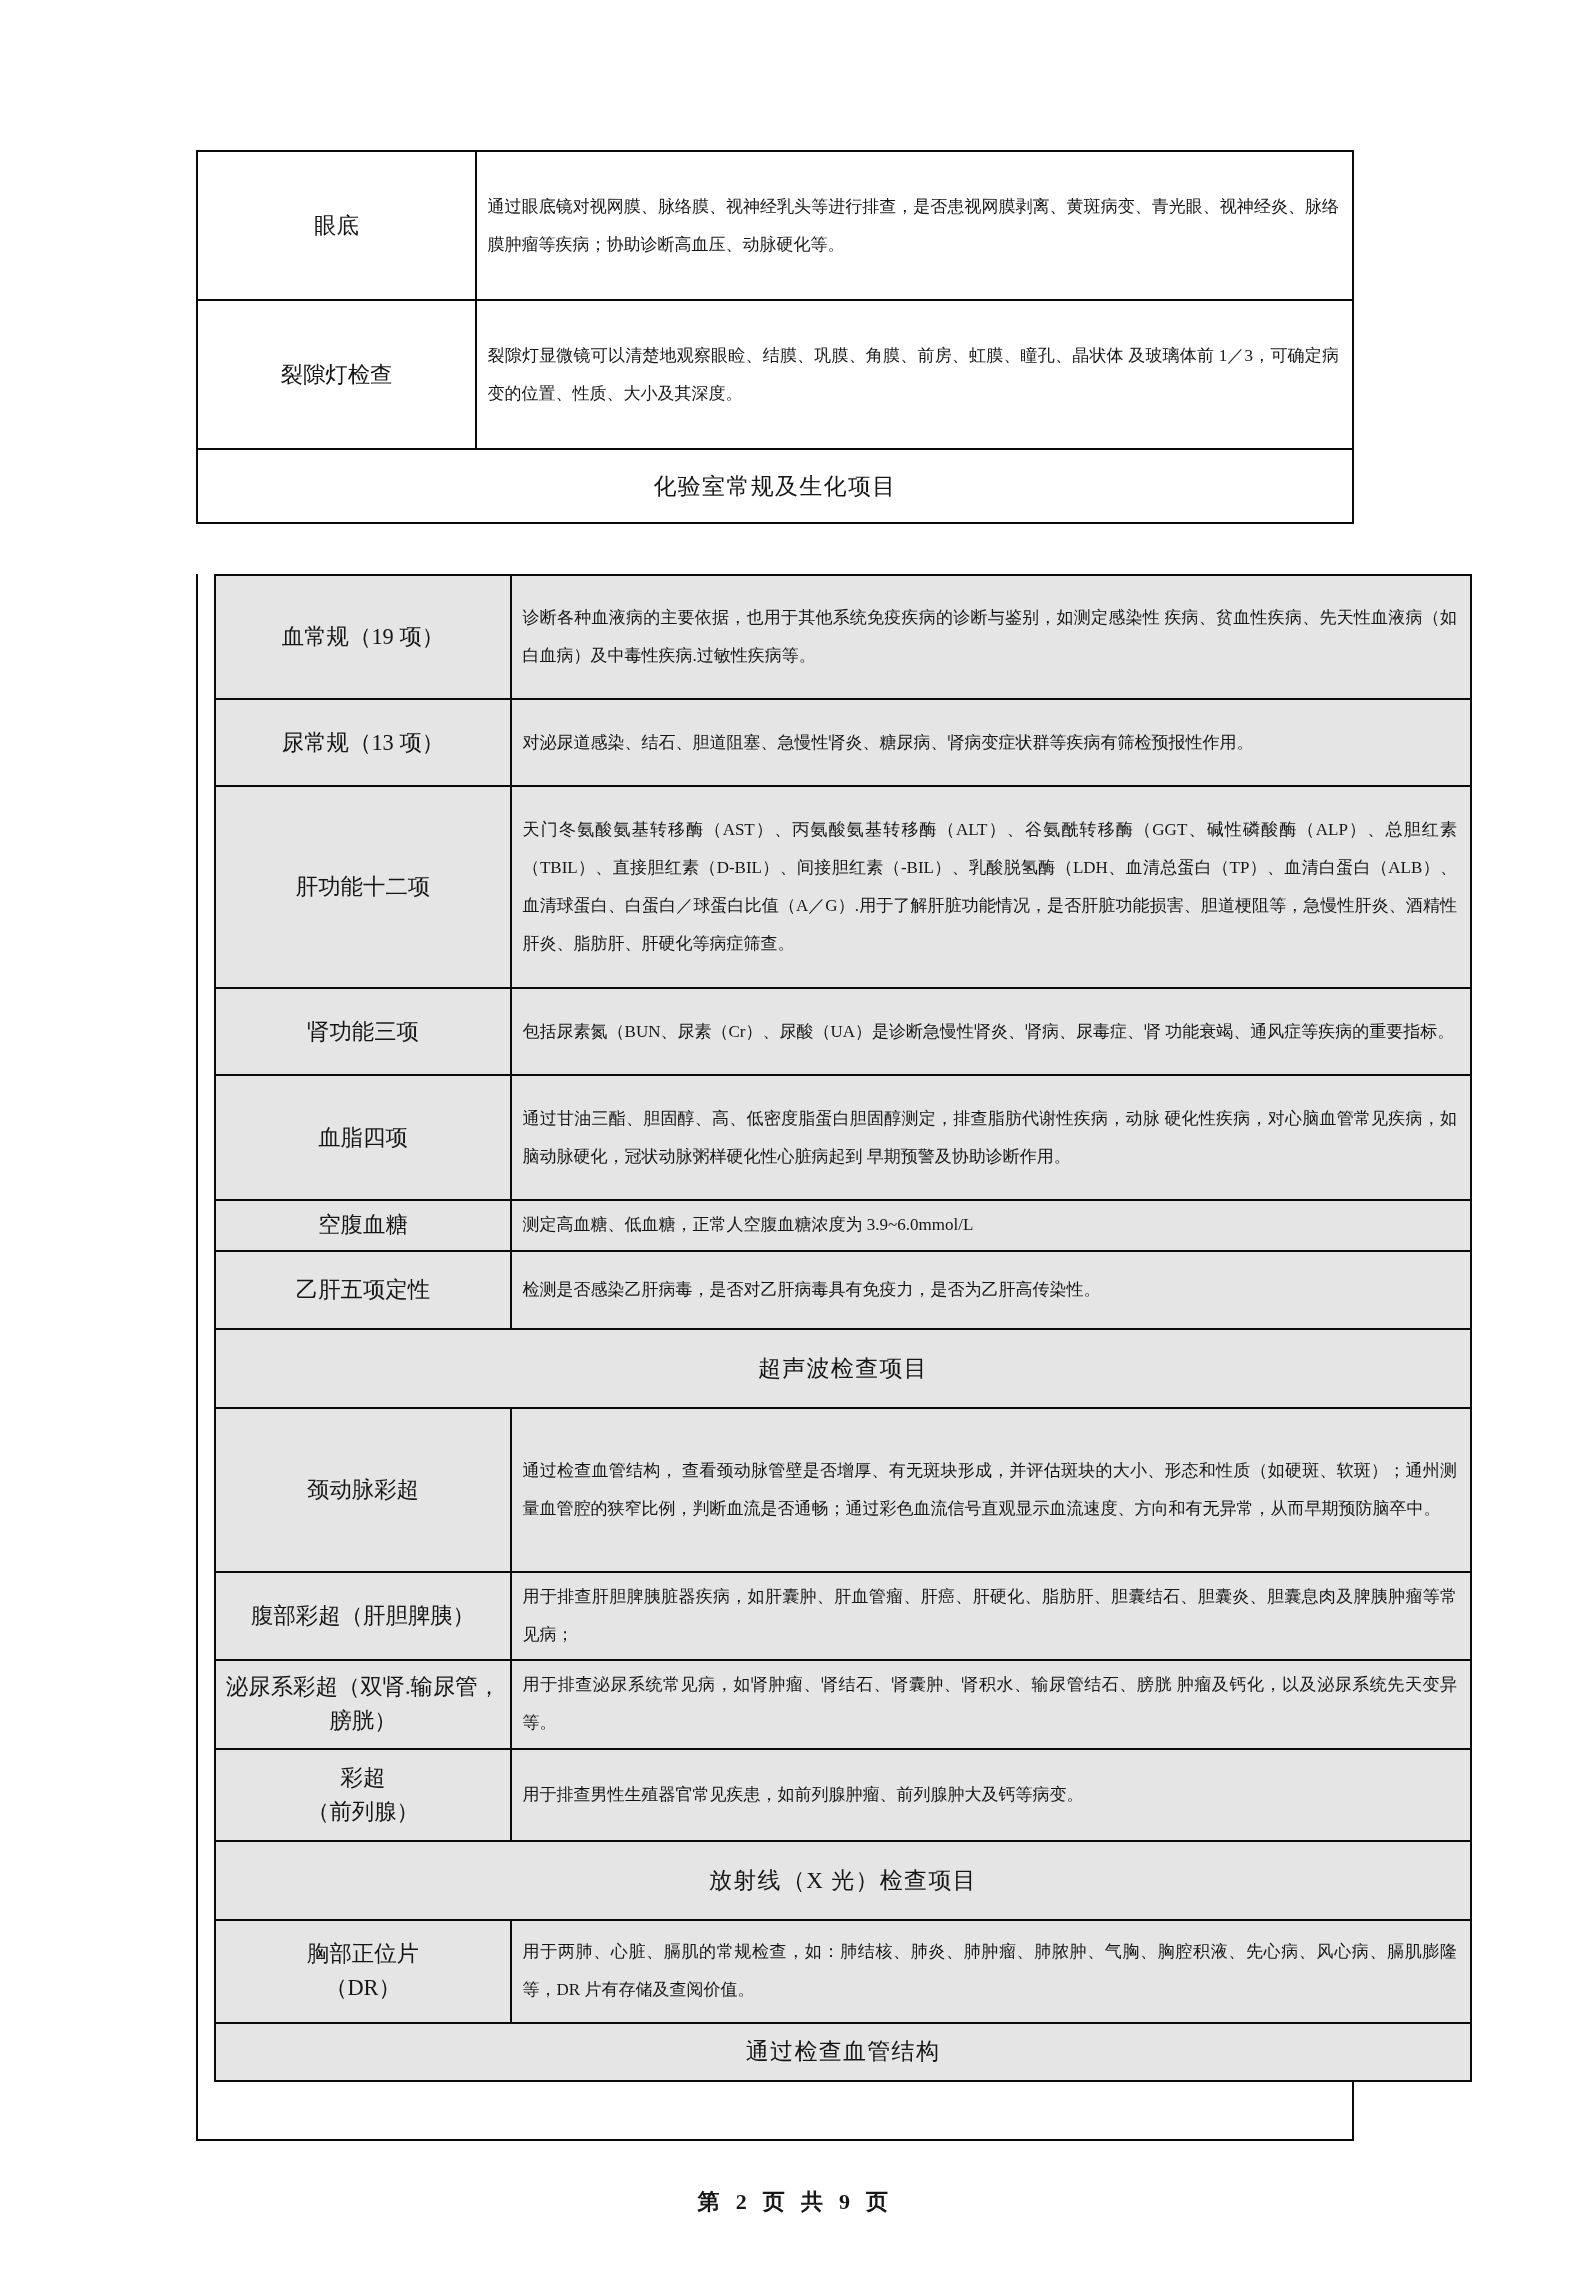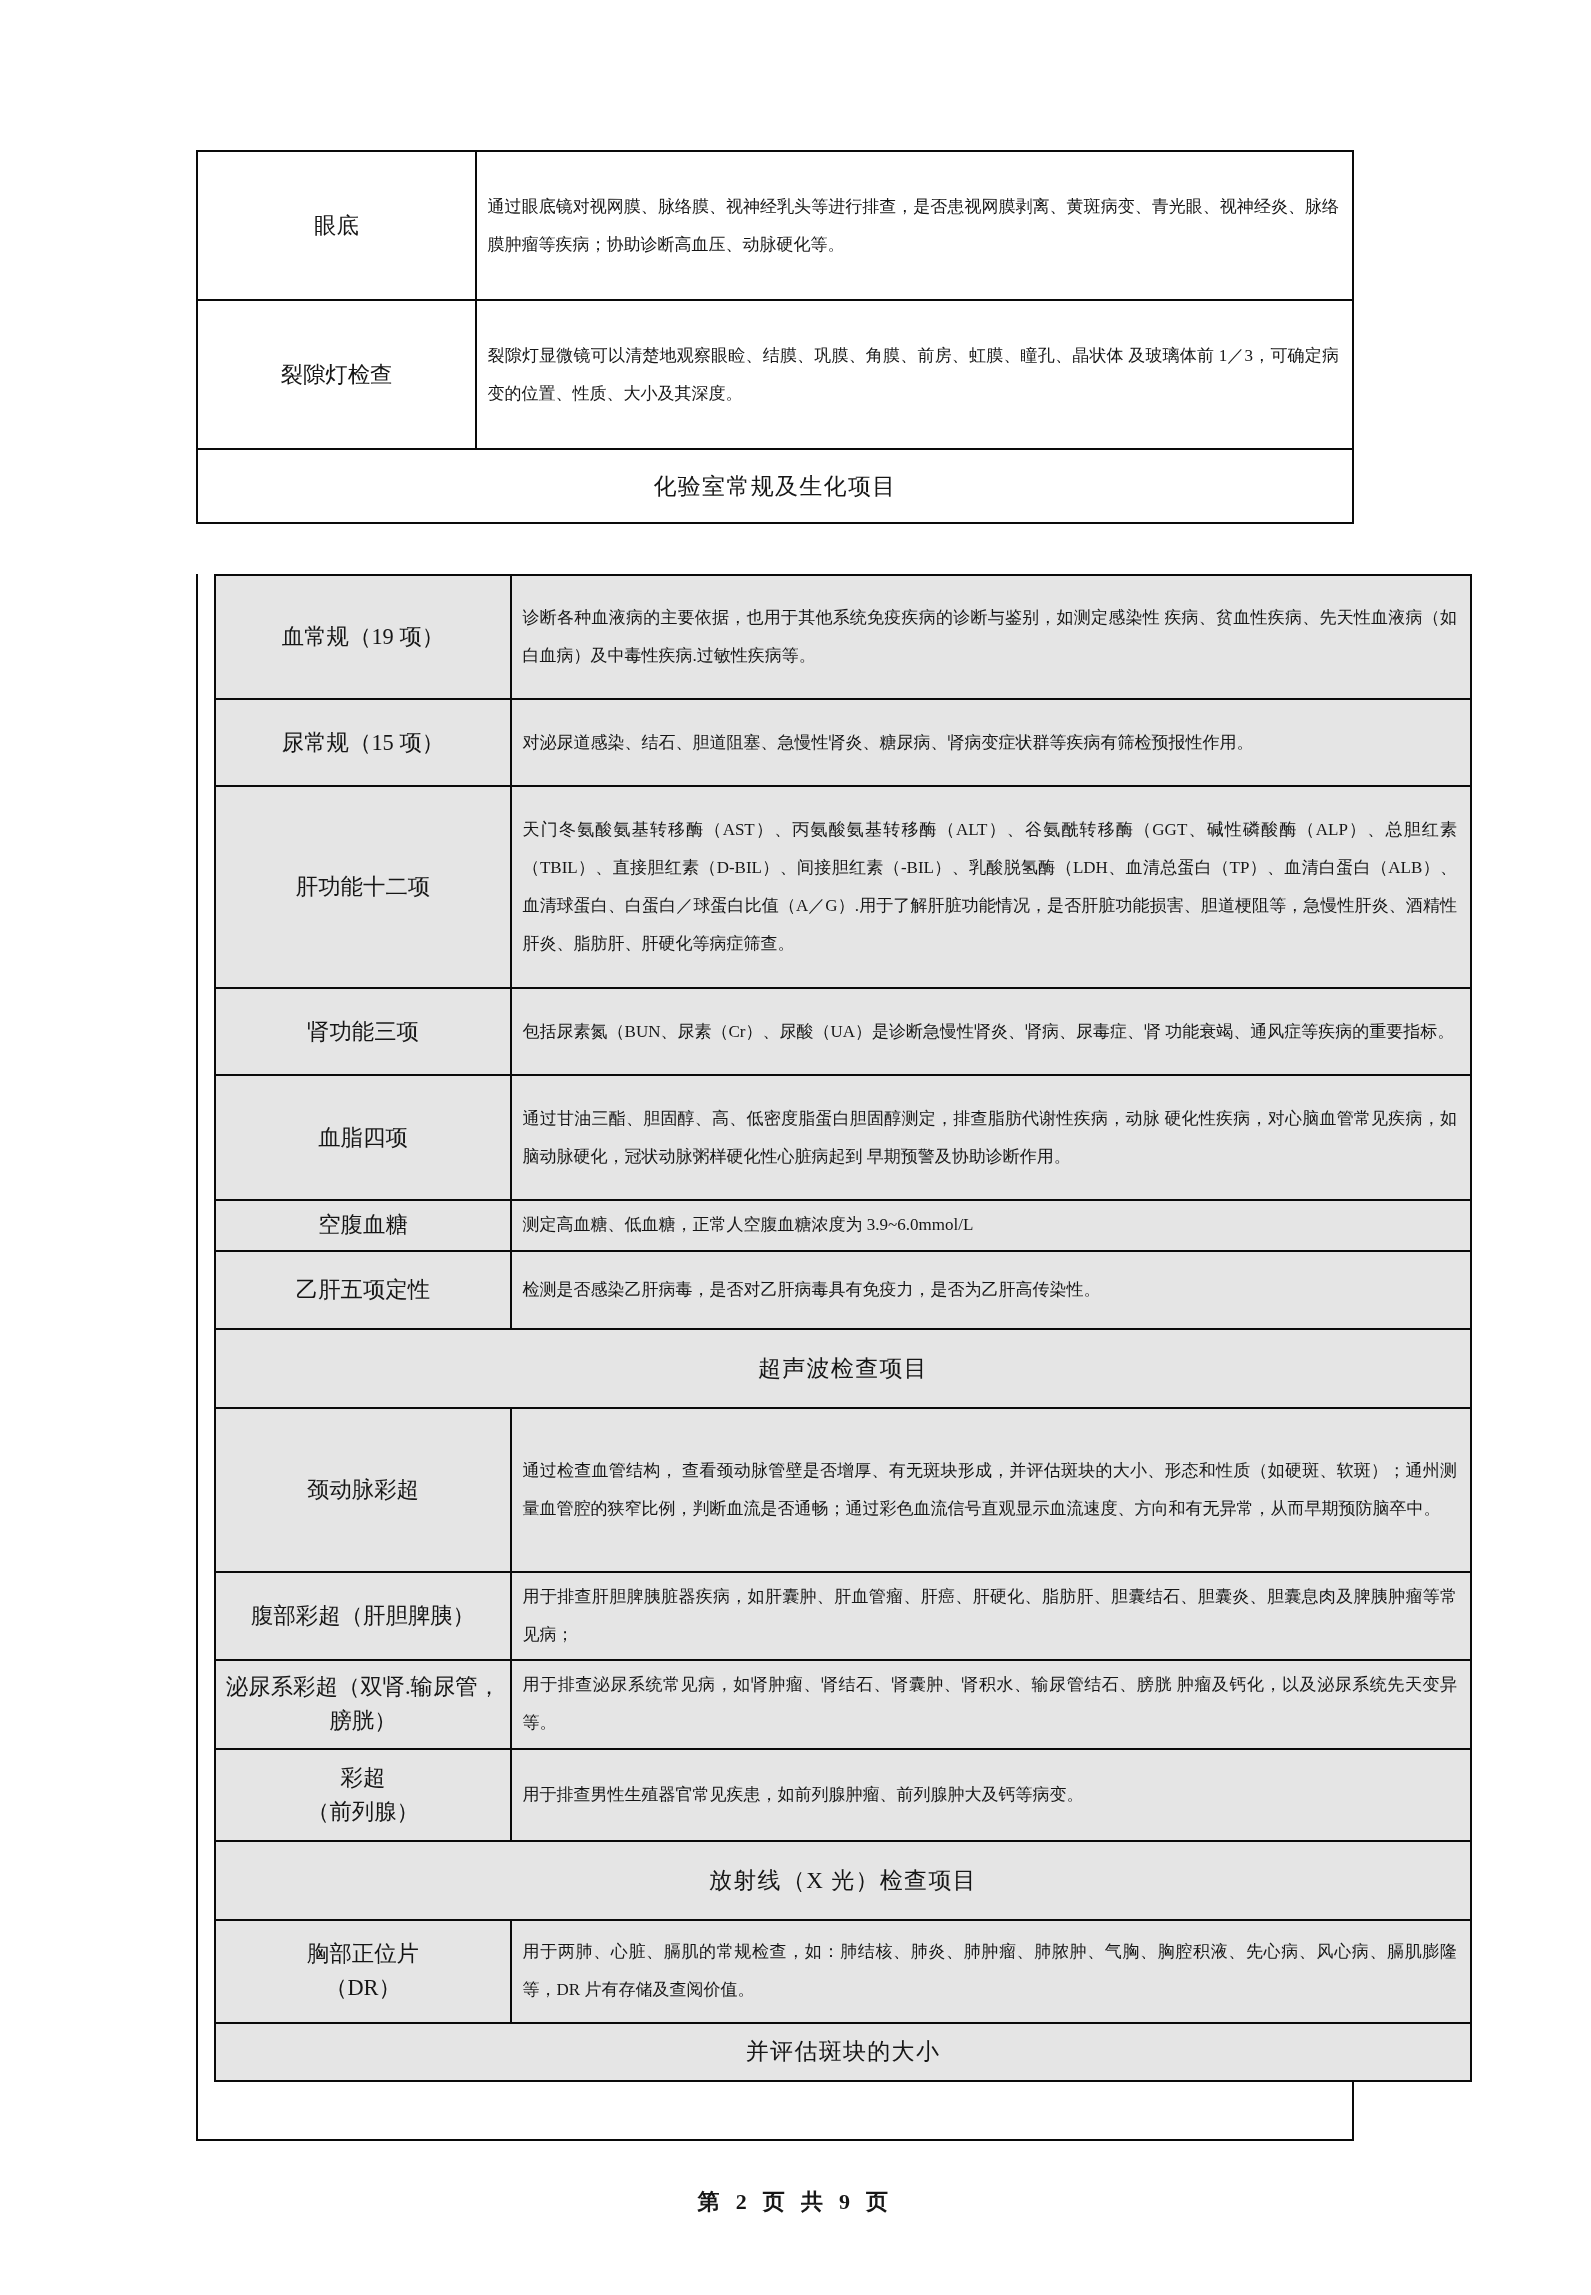--- a/index.html
+++ b/index.html
@@ -111,21 +111,21 @@
       <colgroup>
           <col class="c-label">
           <col>
         </colgroup>
       <tbody>
           <tr style="height:124px;">
         <td class="label">血常规（19 项）</td>
         <td class="desc">诊断各种血液病的主要依据，也用于其他系统免疫疾病的诊断与鉴别，如测定感染性 疾病、贫血性疾病、先天性血液病（如白血病）及中毒性疾病.过敏性疾病等。</td>
       </tr>
       <tr style="height:87px;">
-        <td class="label">尿常规（15 项）</td>
+        <td class="label">尿常规（13 项）</td>
         <td class="desc">对泌尿道感染、结石、胆道阻塞、急慢性肾炎、糖尿病、肾病变症状群等疾病有筛检预报性作用。</td>
       </tr>
       <tr style="height:202px;">
         <td class="label">肝功能十二项</td>
         <td class="desc">天门冬氨酸氨基转移酶（AST）、丙氨酸氨基转移酶（ALT）、谷氨酰转移酶（GGT、碱性磷酸酶（ALP）、总胆红素（TBIL）、直接胆红素（D-BIL）、间接胆红素（-BIL）、乳酸脱氢酶（LDH、血清总蛋白（TP）、血清白蛋白（ALB）、血清球蛋白、白蛋白／球蛋白比值（A／G）.用于了解肝脏功能情况，是否肝脏功能损害、胆道梗阻等，急慢性肝炎、酒精性肝炎、脂肪肝、肝硬化等病症筛查。</td>
       </tr>
       <tr style="height:87px;">
         <td class="label">肾功能三项</td>
         <td class="desc">包括尿素氮（BUN、尿素（Cr）、尿酸（UA）是诊断急慢性肾炎、肾病、尿毒症、肾 功能衰竭、通风症等疾病的重要指标。</td>
       </tr>
@@ -164,21 +164,21 @@
       </tr>
       <tr style="height:79px;">
         <td class="section" colspan="2">放射线（X 光）检查项目</td>
       </tr>
       <tr style="height:103px;">
         <td class="label">胸部正位片
 （DR）</td>
         <td class="desc">用于两肺、心脏、膈肌的常规检查，如：肺结核、肺炎、肺肿瘤、肺脓肿、气胸、胸腔积液、先心病、风心病、膈肌膨隆等，DR 片有存储及查阅价值。</td>
       </tr>
       <tr style="height:58px;">
-        <td class="section" colspan="2">并评估斑块的大小</td>
+        <td class="section" colspan="2">通过检查血管结构</td>
       </tr>
     </tbody>
       </table>
   </div>
 
 </div>
 
 <div class="footer">第 2 页 共 9 页</div>
 
 

